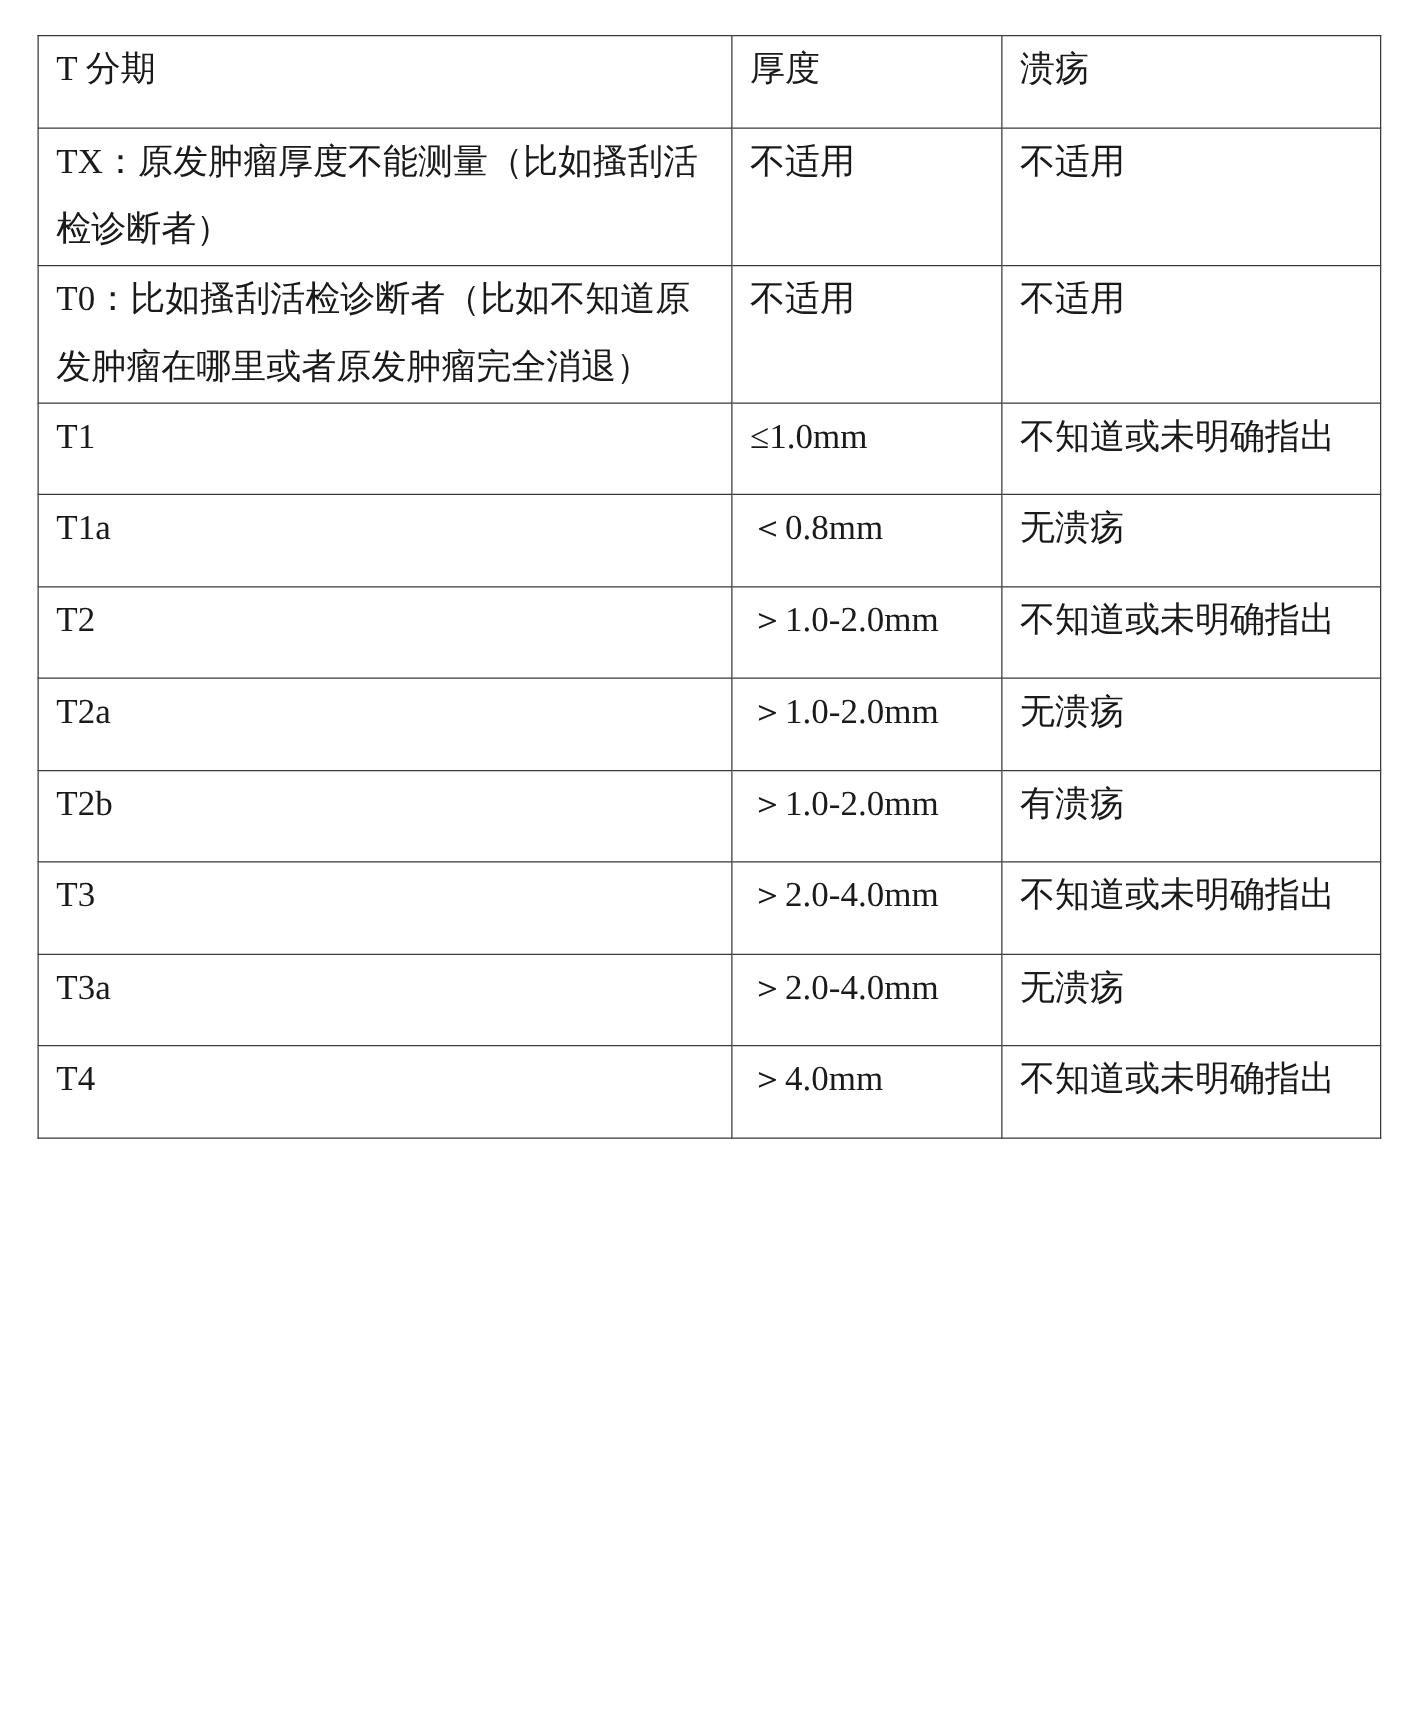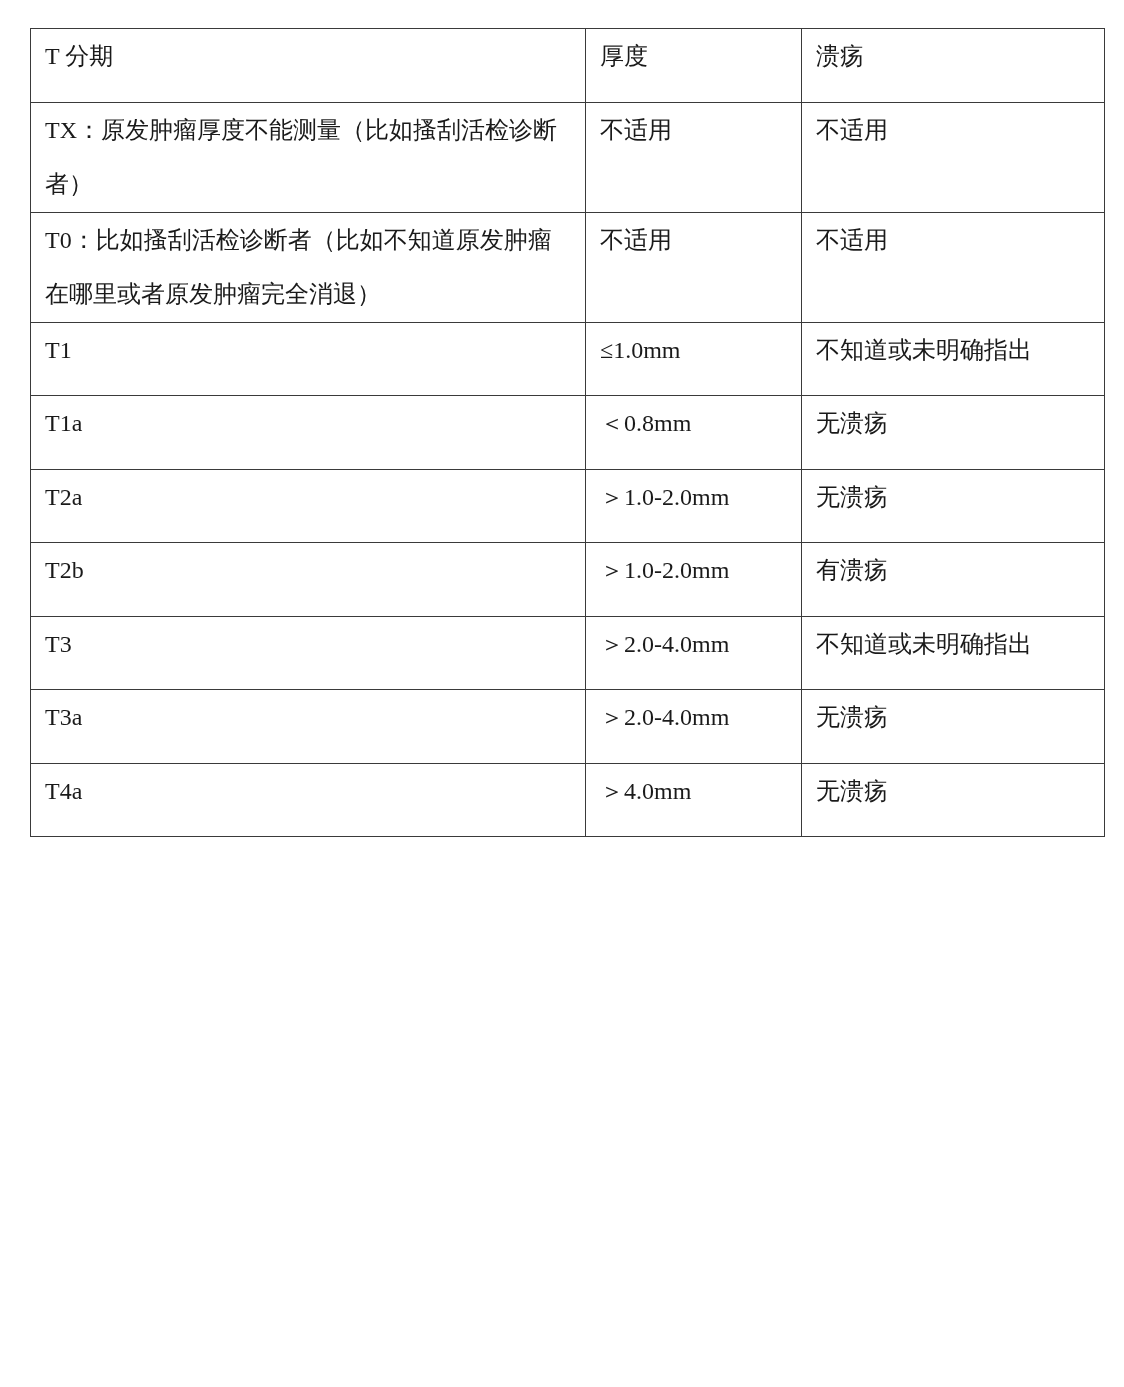--- a/index.html
+++ b/index.html
@@ -5,21 +5,21 @@
     html, body { margin: 0; padding: 0; background: #ffffff; }
     body { width: 1124px; height: 1387px; position: relative; overflow: hidden; }
     .staging-table {
       position: absolute;
       left: 30px;
       top: 28px;
       border-collapse: collapse;
       table-layout: fixed;
       width: 1074px;
       font-family: "Liberation Serif", "DejaVu Serif", serif;
-      font-size: 24px;
+      font-size: 28px;
       color: #1a1a1a;
     }
     .staging-table col.c1 { width: 555px; }
     .staging-table col.c2 { width: 216px; }
     .staging-table col.c3 { width: 303px; }
     .staging-table td {
       border: 1.5px solid #3a3a3a;
       vertical-align: top;
       padding: 13px 14px 0 14px;
       line-height: 54px;
@@ -91,20 +91,31 @@
         </td>
       <td>
           <span class="cell-text">＜0.8mm</span>
         </td>
       <td>
           <span class="cell-text">无溃疡</span>
         </td>
     </tr>
     <tr class="h73">
       <td>
+          <span class="cell-text">T2</span>
+        </td>
+      <td>
+          <span class="cell-text">＞1.0-2.0mm</span>
+        </td>
+      <td>
+          <span class="cell-text">不知道或未明确指出</span>
+        </td>
+    </tr>
+    <tr class="h73">
+      <td>
           <span class="cell-text">T2a</span>
         </td>
       <td>
           <span class="cell-text">＞1.0-2.0mm</span>
         </td>
       <td>
           <span class="cell-text">无溃疡</span>
         </td>
     </tr>
     <tr class="h73">
@@ -135,23 +146,23 @@
         </td>
       <td>
           <span class="cell-text">＞2.0-4.0mm</span>
         </td>
       <td>
           <span class="cell-text">无溃疡</span>
         </td>
     </tr>
     <tr class="h73">
       <td>
-          <span class="cell-text">T4a</span>
+          <span class="cell-text">T4</span>
         </td>
       <td>
           <span class="cell-text">＞4.0mm</span>
         </td>
       <td>
-          <span class="cell-text">无溃疡</span>
+          <span class="cell-text">不知道或未明确指出</span>
         </td>
     </tr>
   </tbody>
 </table>
 
 </body></html>

